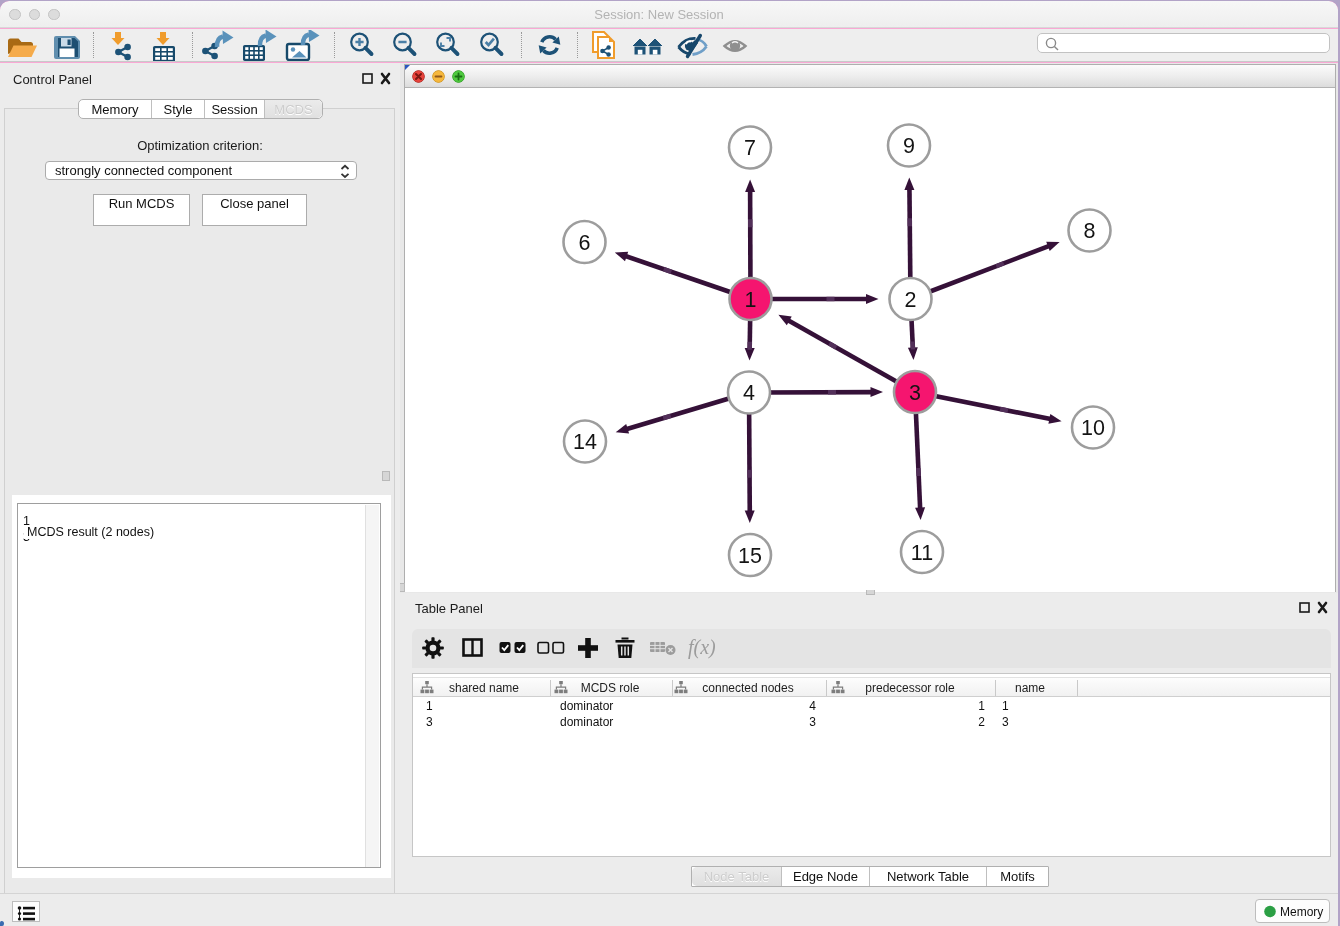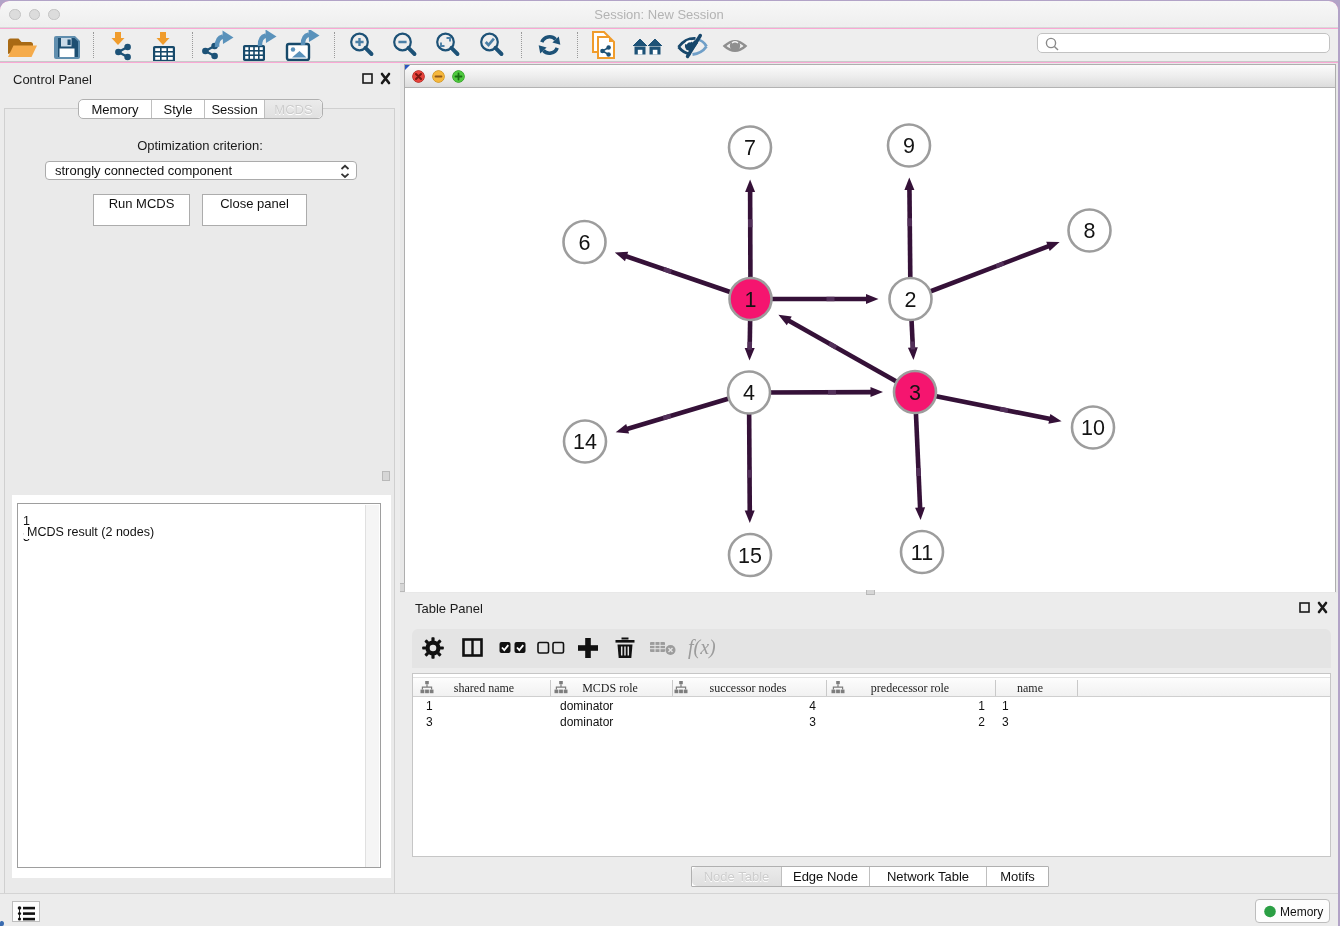--- a/index.html
+++ b/index.html
@@ -75,21 +75,21 @@
 #canvas { position:absolute; left:0; top:24px; width:930px; height:503px; background:#fff; }
 
 #tpanel { position:absolute; left:400px; top:592px; width:940px; height:300px; background:#ececec; }
 #tphead { position:absolute; left:15px; top:8px; font-size:13px; color:#1c1c1c; }
 #ttoolbar { position:absolute; left:12px; top:36px; width:919px; height:39px;
   background:#e4e4e4; border-radius:6px 6px 0 0; }
 #tgrid { position:absolute; left:12px; top:80px; width:919px; height:184px;
   background:#fff; border:1px solid #c6c6c6; }
 #thead { position:absolute; left:0; top:3px; width:917px; height:20px;
   background:linear-gradient(#fdfdfd,#f1f1f1); border-top:1px solid #e2e2e2;
-  border-bottom:1px solid #cfcfcf; font-size:12px; color:#1d1d1d;font-family:Liberation Serif, serif; }
+  border-bottom:1px solid #cfcfcf; font-size:12px; color:#1d1d1d; }
 .hsep { position:absolute; top:2px; height:16px; width:0; border-left:1px solid #c9c9c9; }
 .hlbl { position:absolute; top:3px; text-align:center; }
 .cell { position:absolute; font-size:12px; color:#111; }
 
 #btabs { position:absolute; left:291px; top:273px; height:21px; display:flex;
   font-size:13px; border:1px solid #b0b0b0; border-radius:1px; background:#fff; z-index:4; }
 #btabs .tab { text-align:center; line-height:20px; color:#111; border-right:1px solid #bfbfbf; }
 #btabs .tab.sel { background:linear-gradient(#ebebeb,#dfdfdf); border-radius:5px 0 0 5px;
   color:#cdcdcd; text-shadow:0 1px 0 #fff; }
 #btabs .tab:last-child { border-right:none; border-radius:0 5px 5px 0; }
@@ -485,21 +485,21 @@
             <g fill="#7d7d7d">
               <rect x="5.2" y="0" width="3.6" height="3.2"></rect>
               <rect x="0.5" y="8.6" width="3.8" height="3.6"></rect>
               <rect x="5.1" y="8.6" width="3.8" height="3.6"></rect>
               <rect x="9.7" y="8.6" width="3.8" height="3.6"></rect>
             </g>
             <path d="M7 3.2 V6.2 M2.4 8.6 V6.2 H11.6 V8.6" fill="none" stroke="#7d7d7d" stroke-width="1.2"></path>
           </svg>
         <div class="hlbl" style="left:-9px;width:160px;">shared name</div>
         <div class="hlbl" style="left:117px;width:160px;">MCDS role</div>
-        <div class="hlbl" style="left:255px;width:160px;">successor nodes</div>
+        <div class="hlbl" style="left:255px;width:160px;">connected nodes</div>
         <div class="hlbl" style="left:417px;width:160px;">predecessor role</div>
         <div class="hlbl" style="left:537px;width:160px;">name</div>
       </div>
       <div class="cell" style="left:13px;top:25px;">1</div>
       <div class="cell" style="left:147px;top:25px;">dominator</div>
       <div class="cell" style="left:283px;top:25px;width:120px;text-align:right;">4</div>
       <div class="cell" style="left:452px;top:25px;width:120px;text-align:right;">1</div>
       <div class="cell" style="left:589px;top:25px;">1</div>
       <div class="cell" style="left:13px;top:41px;">3</div>
       <div class="cell" style="left:147px;top:41px;">dominator</div>

